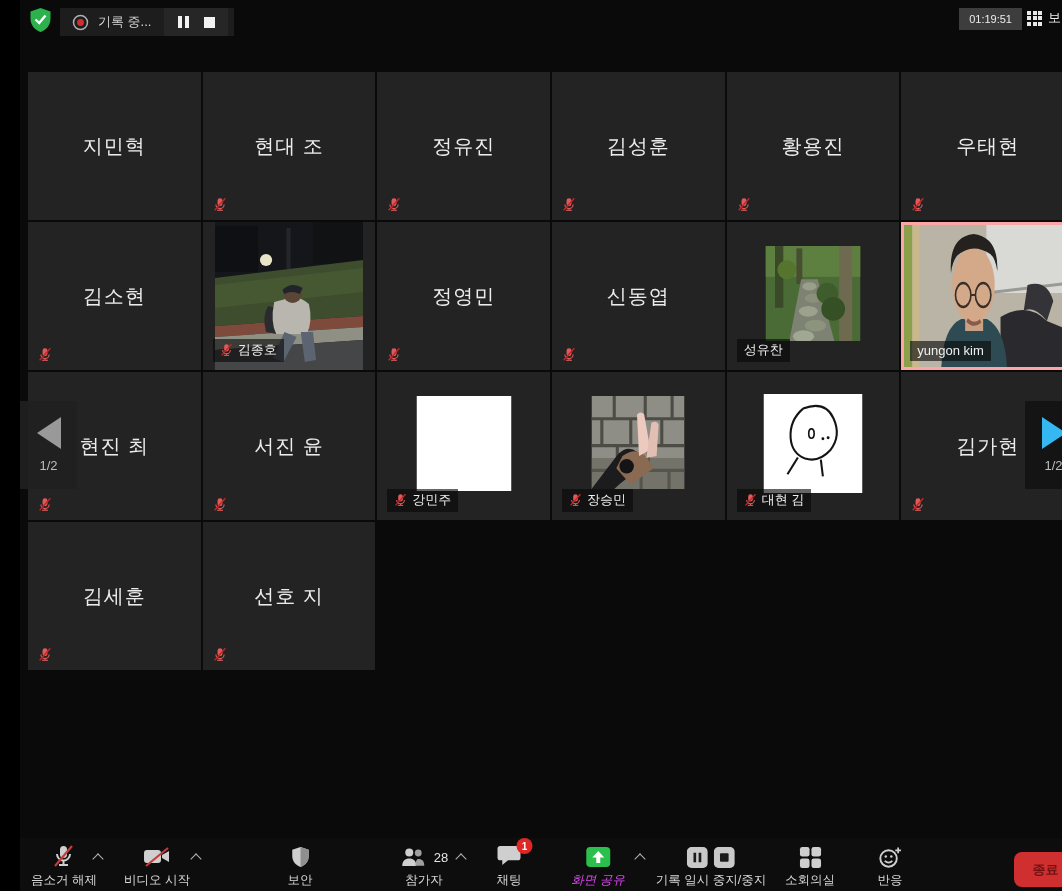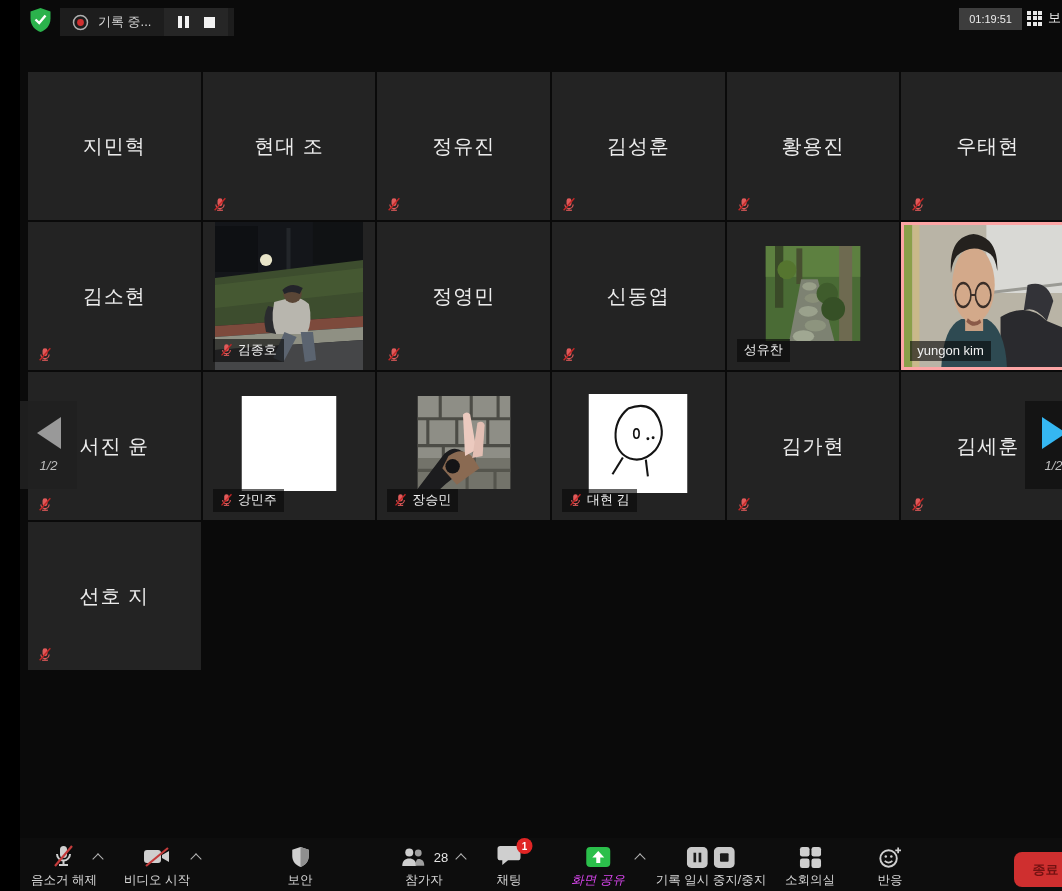--- a/index.html
+++ b/index.html
@@ -37,21 +37,21 @@
   .media-portrait { position:absolute; left:50%; transform:translateX(-50%); top:0; height:100%; }
   .media-fill { position:absolute; inset:0; width:100%; height:100%; }
 
   
   .nav { position:absolute; width:57px; height:88px; top:401px; background:rgba(33,33,33,0.92); z-index:5;
          display:flex; flex-direction:column; align-items:center; justify-content:center; gap:9px; cursor:pointer; }
   .nav.left { left:0; }
   .nav.right { right:0; background:rgba(18,18,18,0.88); }
   .tri-left { width:0; height:0; border-top:16px solid transparent; border-bottom:16px solid transparent; border-right:24px solid #999; }
   .tri-right { width:0; height:0; border-top:16px solid transparent; border-bottom:16px solid transparent; border-left:24px solid #35b7f2; }
-  .pageno { color:#bdbdbd; font-size:13px;font-style:italic; }
+  .pageno { color:#bdbdbd; font-size:13px; }
 
   
   .toolbar { position:absolute; left:0; bottom:0; width:100%; height:53px; background:#0d0d0d; z-index:6; }
   .tb { position:absolute; top:6px; transform:translateX(-50%); display:flex; flex-direction:column; align-items:center;
         gap:2px; color:#d8d8d8; font-size:12.5px; white-space:nowrap; cursor:pointer; background:none; border:none; }
   .tb .ic { height:26px; display:flex; align-items:center; justify-content:center; gap:6px; }
   .tb .count { font-size:13px; color:#e4e4e4; margin-left:2px; }
   .tb.share-label-green .lbl { color:#d946ef;font-style:italic; }
   .chev { position:absolute; width:8px; height:8px; border-left:1.6px solid #b4b4b4; border-top:1.6px solid #b4b4b4;
           transform:rotate(45deg); top:17px; cursor:pointer; }
@@ -243,20 +243,26 @@
         <circle cx="123" cy="70" r="12" fill="none" stroke="#3a2e28" stroke-width="2.5"></circle>
         <line x1="104" y1="70" x2="111" y2="70" stroke="#3a2e28" stroke-width="2"></line>
         <path d="M98 95 q10 7 21 1" stroke="#8a5a48" stroke-width="4" fill="none"></path>
       </svg>
       <div class="nlabel">
         <span>yungon kim</span>
       </div>
     </div>
 
     <div class="tile">
+      <span class="cname">현진 최</span>
+      <svg class="mic-corner" width="14" height="15" viewBox="0 0 17 17">
+          <use href="#micoff"></use>
+        </svg>
+    </div>
+    <div class="tile">
       <span class="cname">서진 윤</span>
       <svg class="mic-corner" width="14" height="15" viewBox="0 0 17 17">
           <use href="#micoff"></use>
         </svg>
     </div>
     <div class="tile">
       <svg class="media-sq" width="95" height="95" viewBox="0 0 95 95">
         <rect width="95" height="95" fill="#ffffff"></rect>
       </svg>
       <div class="nlabel">

